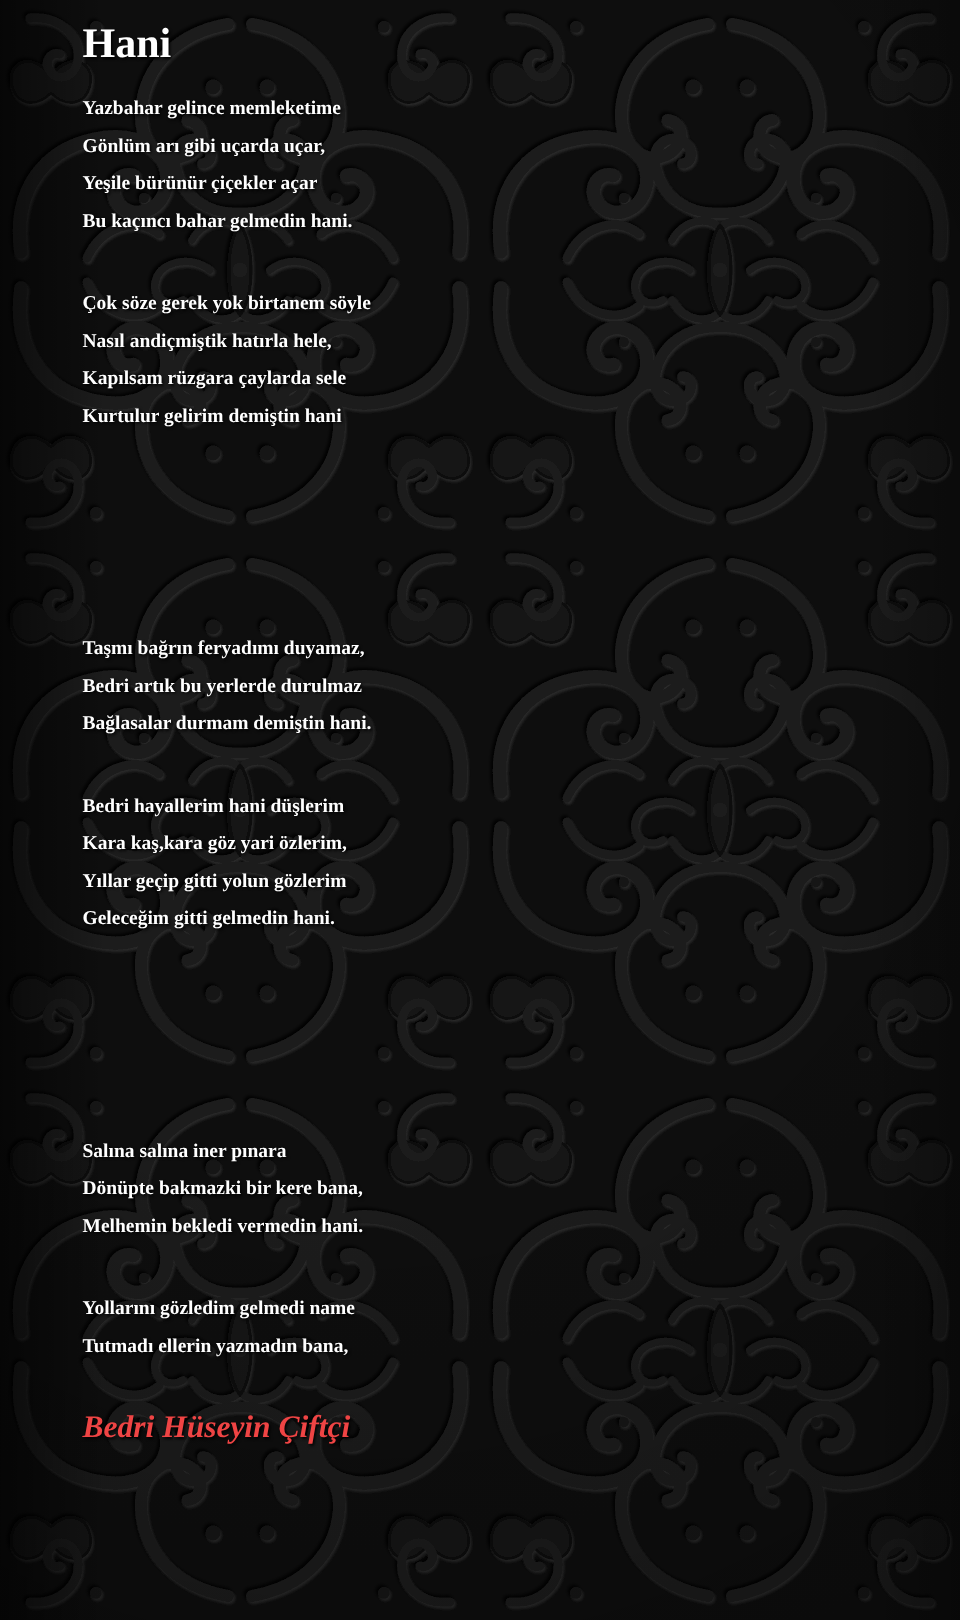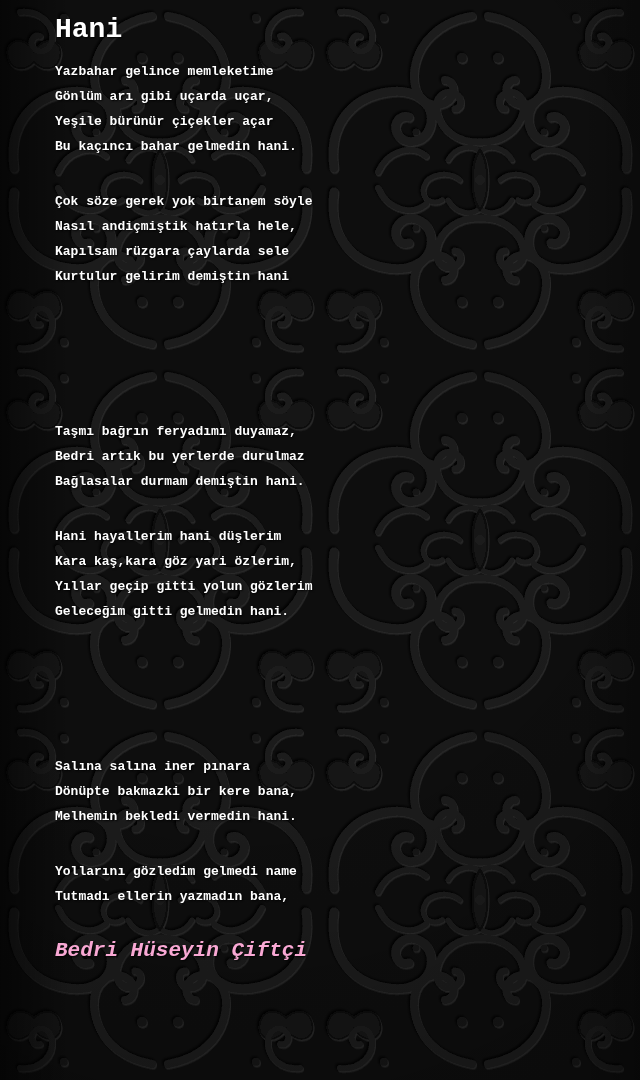--- a/index.html
+++ b/index.html
@@ -6,21 +6,21 @@
     margin: 0;
     padding: 0;
     background: #000;
   }
   .page {
     position: relative;
     width: 640px;
     height: 1080px;
     overflow: hidden;
     background: #0e0e0e;
-    font-family: Liberation Mono, monospace;
+    font-family: Liberation Serif, serif;
   }
   .bg {
     position: absolute;
     top: 0;
     left: 0;
     display: block;
   }
   .vignette {
     position: absolute;
     inset: 0;
@@ -56,21 +56,21 @@
     line-height: 25px;
     color: #ffffff;
     white-space: nowrap;
     text-shadow: 1px 1px 2px rgba(0,0,0,0.9);
   }
   .author {
     margin-top: 16px;
     font-size: 21px;
     font-weight: bold;
     font-style: italic;
-    color: #f9a8d4;
+    color: #ef4444;
     text-shadow: 1px 1px 2px rgba(0,0,0,0.9);
   }
 </style>
 </head>
 <body>
 
 <div class="page">
 
   <svg class="bg" width="640" height="1080" viewBox="0 0 640 1080" xmlns="http://www.w3.org/2000/svg">
     <defs>
@@ -140,21 +140,21 @@
       <p class="line">Kurtulur gelirim demiştin hani</p>
     </div>
 
     <div class="stanza">
       <p class="line">Taşmı bağrın feryadımı duyamaz,</p>
       <p class="line">Bedri artık bu yerlerde durulmaz</p>
       <p class="line">Bağlasalar durmam demiştin hani.</p>
     </div>
 
     <div class="stanza gap-large">
-      <p class="line">Hani hayallerim hani düşlerim</p>
+      <p class="line">Bedri hayallerim hani düşlerim</p>
       <p class="line">Kara kaş,kara göz yari özlerim,</p>
       <p class="line">Yıllar geçip gitti yolun gözlerim</p>
       <p class="line">Geleceğim gitti gelmedin hani.</p>
     </div>
 
     <div class="stanza">
       <p class="line">Salına salına iner pınara</p>
       <p class="line">Dönüpte bakmazki bir kere bana,</p>
       <p class="line">Melhemin bekledi vermedin hani.</p>
     </div>

